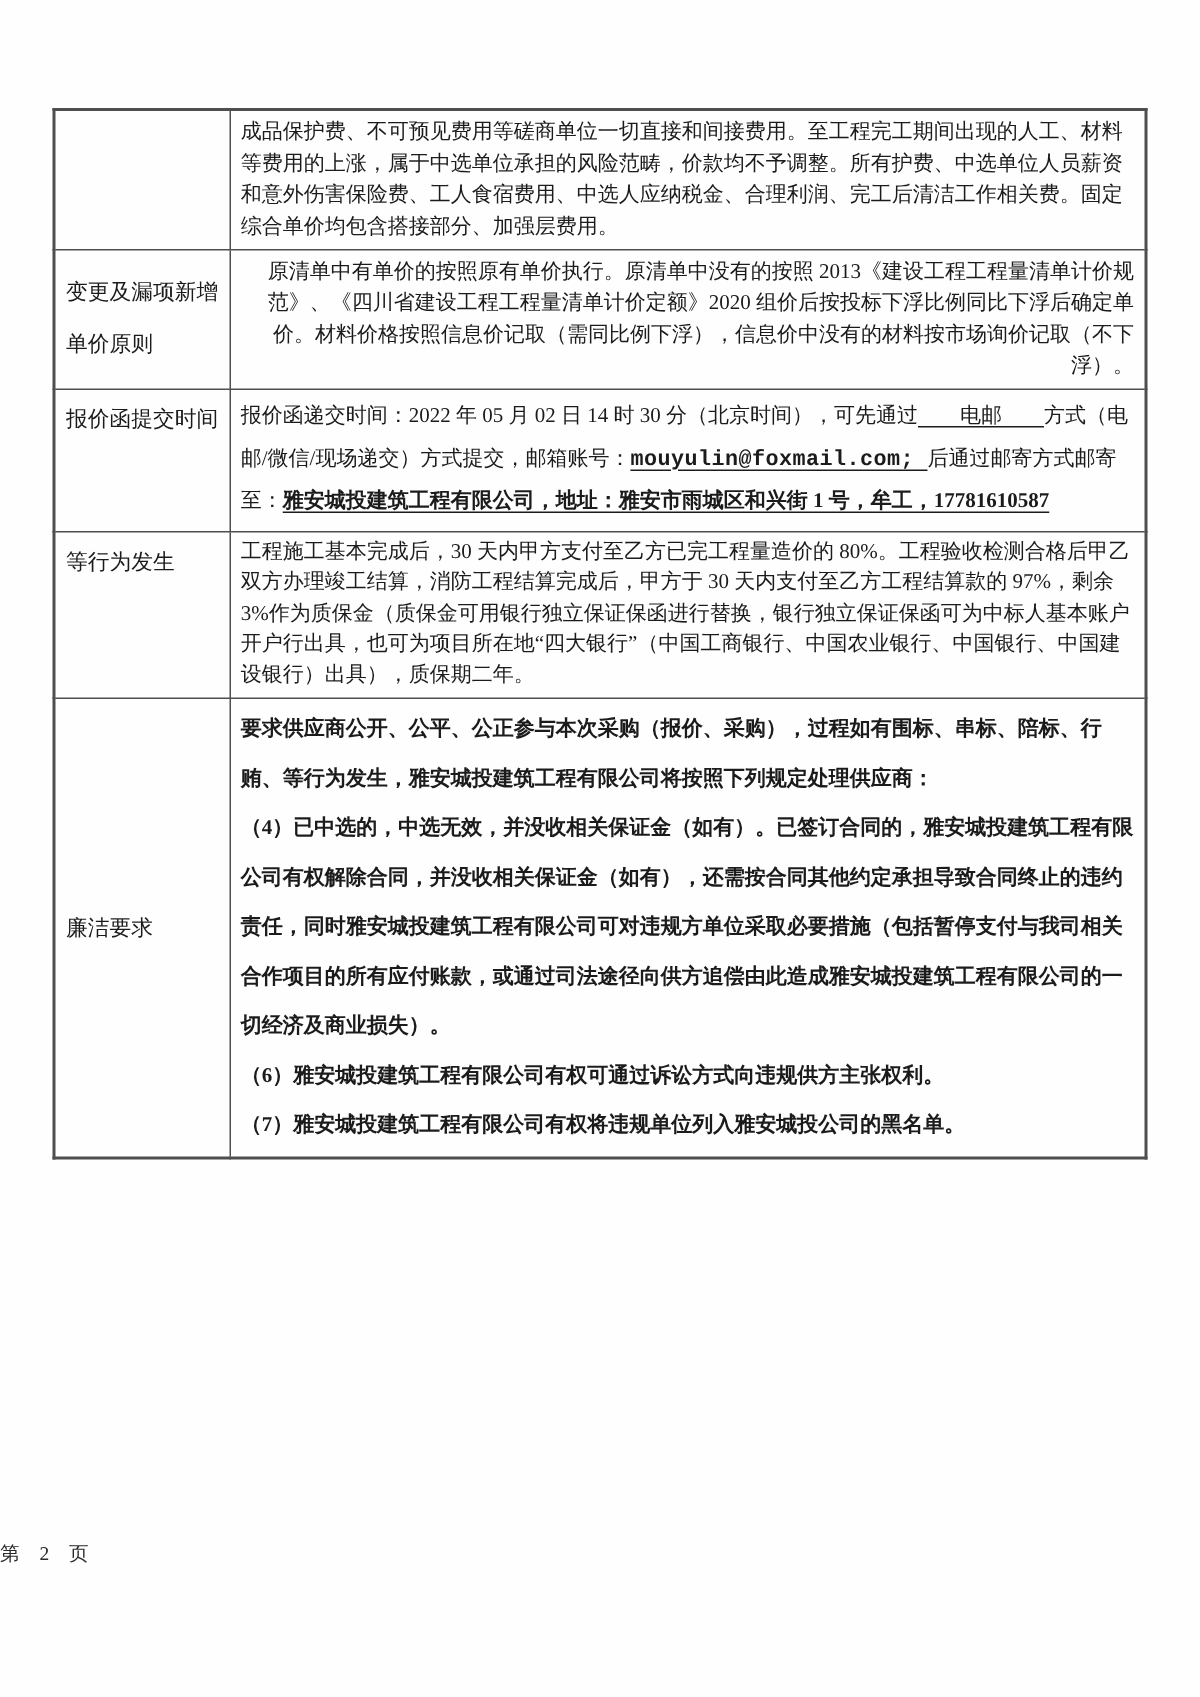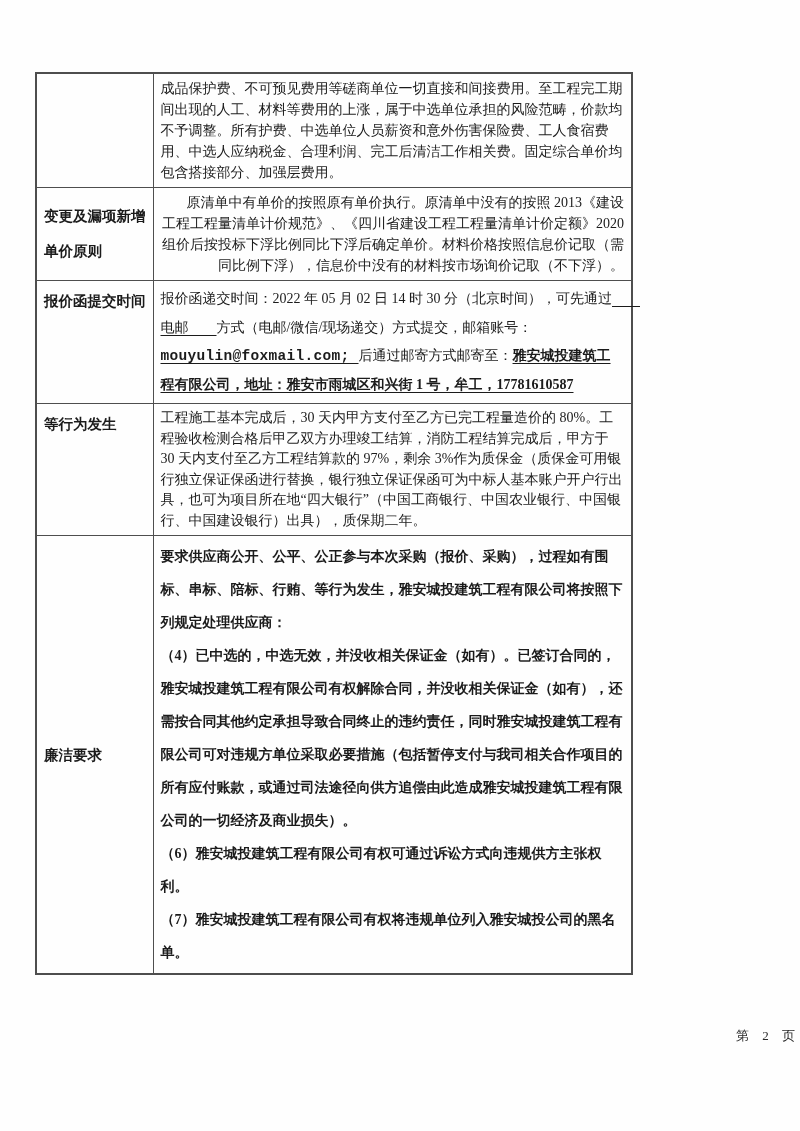--- a/index.html
+++ b/index.html
@@ -12,32 +12,32 @@
     position: relative;
     width: 800px;
     height: 1131px;
     background: #fefefe;
     overflow: hidden;
   }
   .doc-table {
     position: absolute;
     left: 35px;
     top: 72px;
-    width: 598px;
+    width: 730px;
     border-collapse: collapse;
     table-layout: fixed;
     border: 2px solid #4e4e4e;
   }
   .doc-table td {
     border: 1.5px solid #4e4e4e;
     vertical-align: top;
   }
   .col-label { width: 117px; }
   .label-cell {
-    font-weight: bold;
+    font-weight: normal;
     font-size: 14.5px;
     padding: 9px 1px 4px 7px;
     line-height: 22px;
   }
   .label-cell.v-mid { vertical-align: middle; padding-top: 2px; padding-bottom: 2px; }
   .label-text { white-space: pre-line; display: inline-block; }
   .content-cell {
     font-size: 14px;
     padding: 4px 7px 4px 7px;
   }
@@ -48,21 +48,21 @@
   .mono {
     font-family: Liberation Mono, monospace;
     font-size: 14.5px;
     letter-spacing: 0.3px;
   }
   .footer {
     position: absolute;
     top: 1027px;
     left: 0;
     width: 100%;
-    text-align: right;
+    text-align: left;
     font-size: 13px;
     letter-spacing: 5px;
     color: #2a2a2a;
   }
 </style>
 </head>
 <body>
 
 <div class="page">
   <table class="doc-table">

